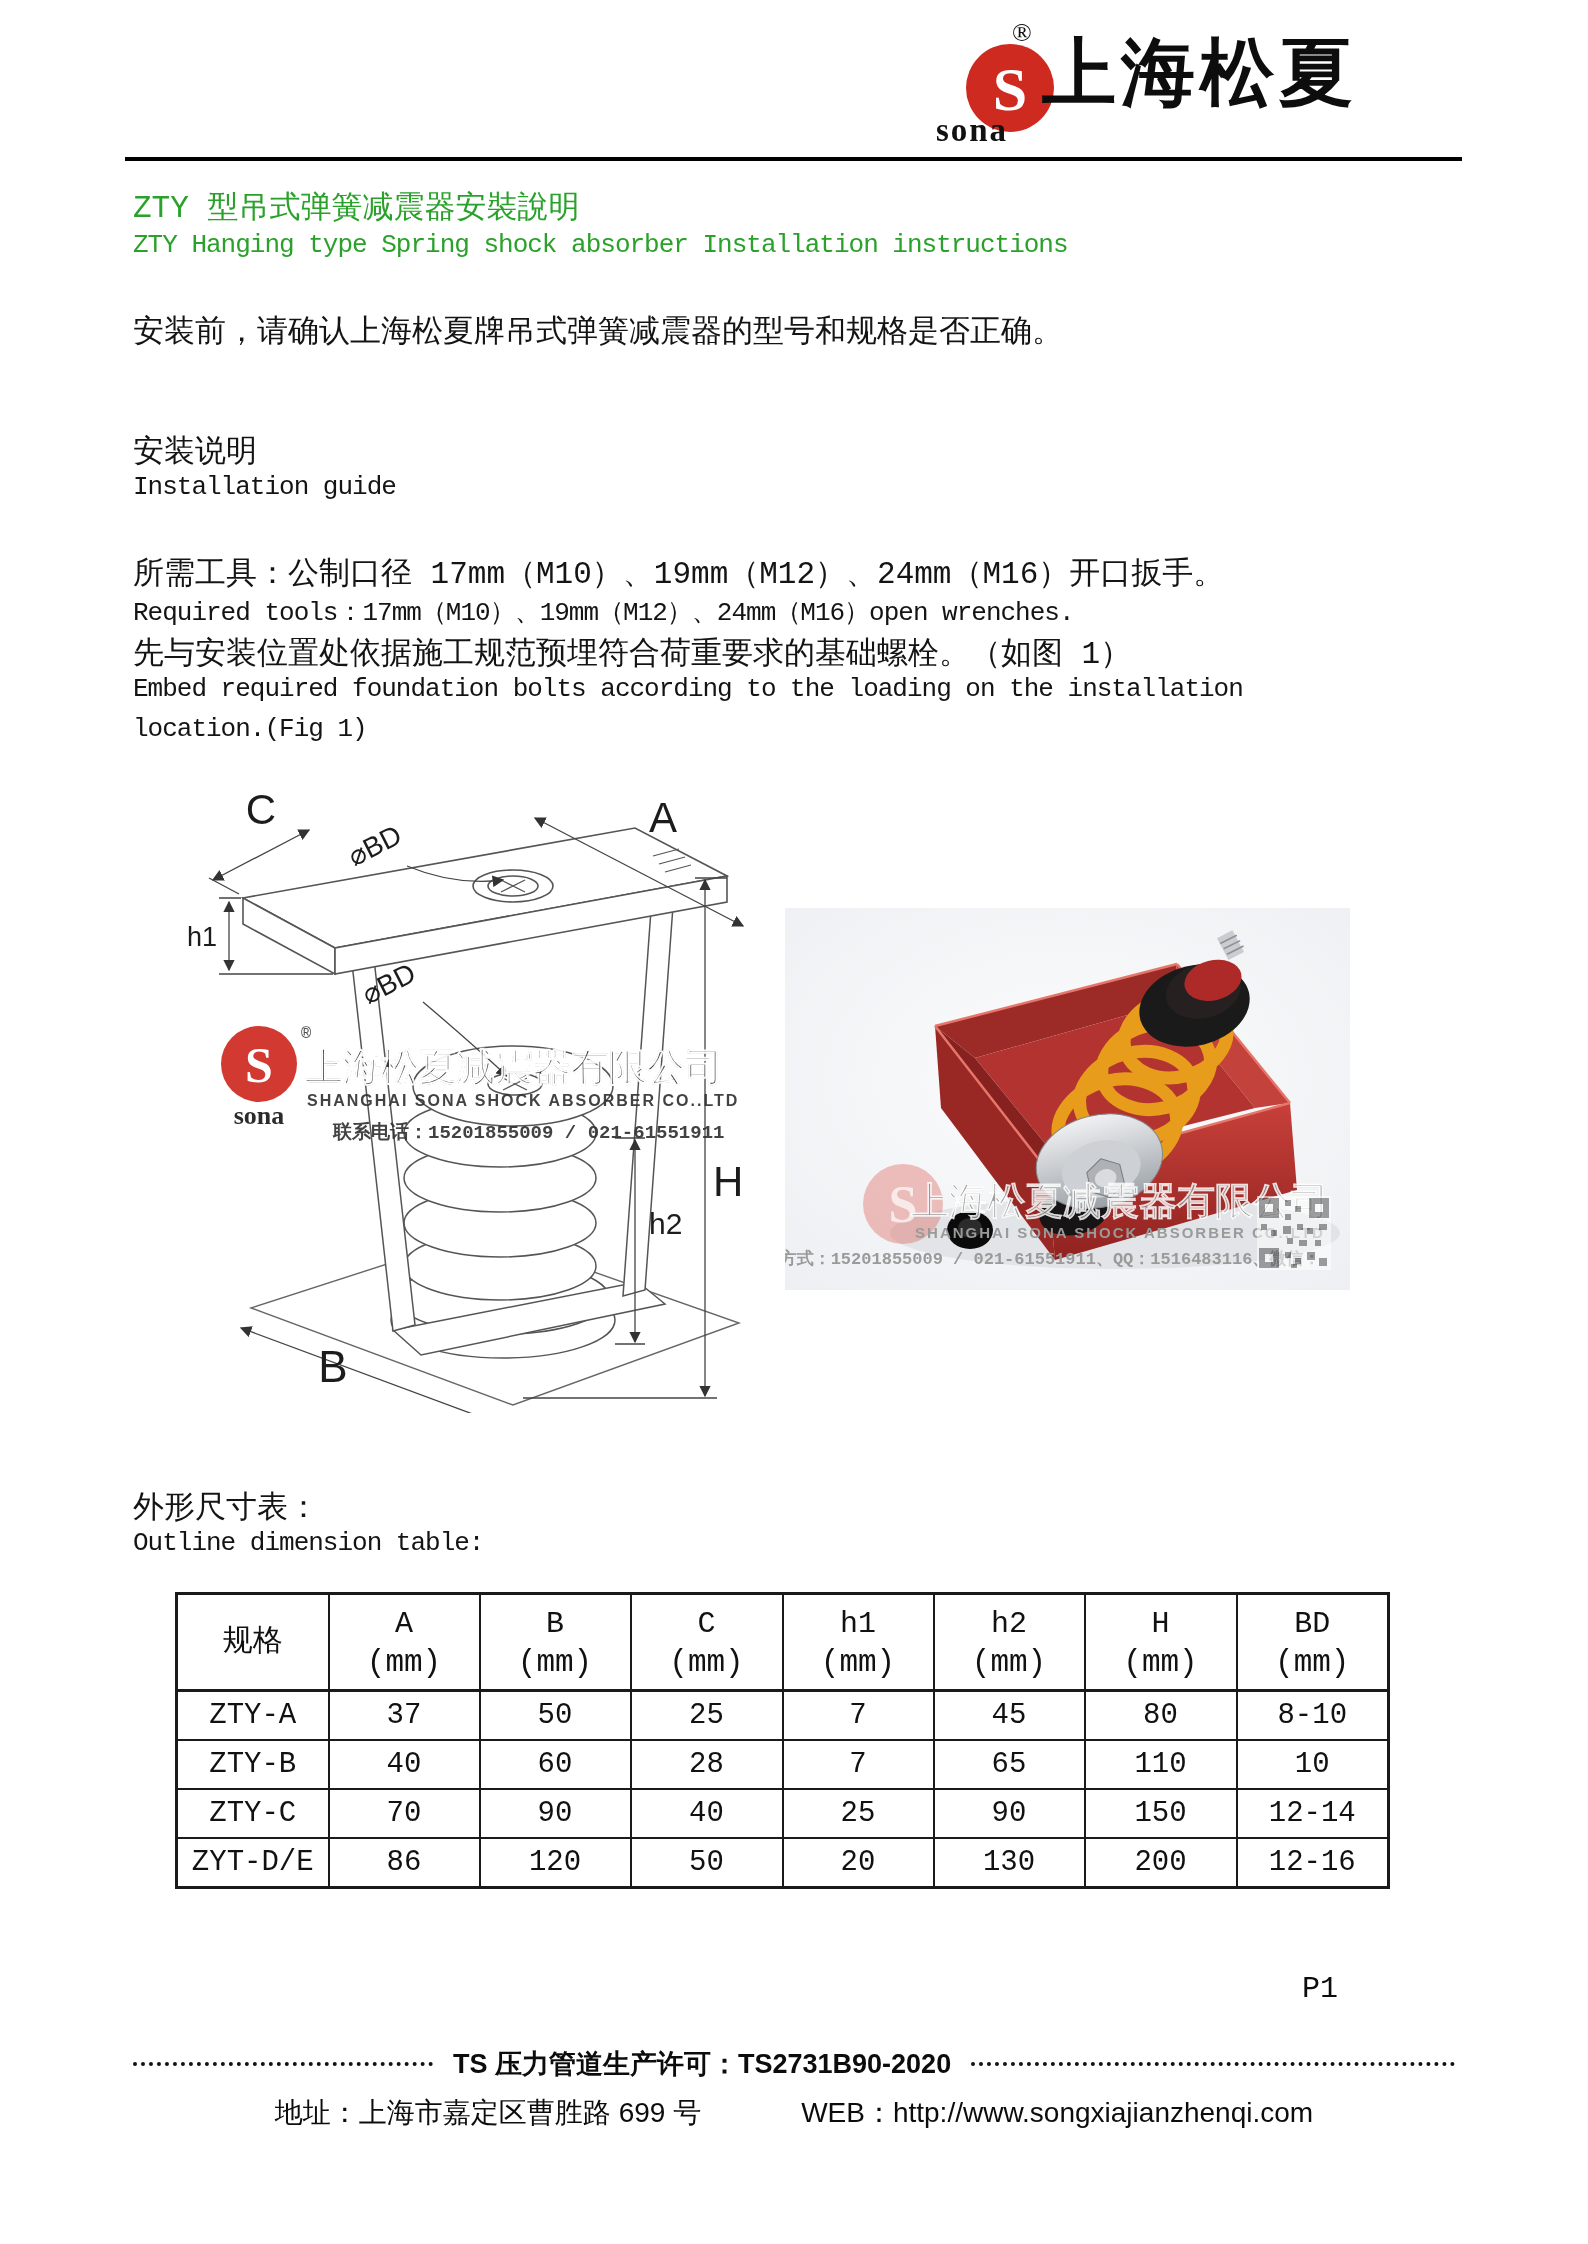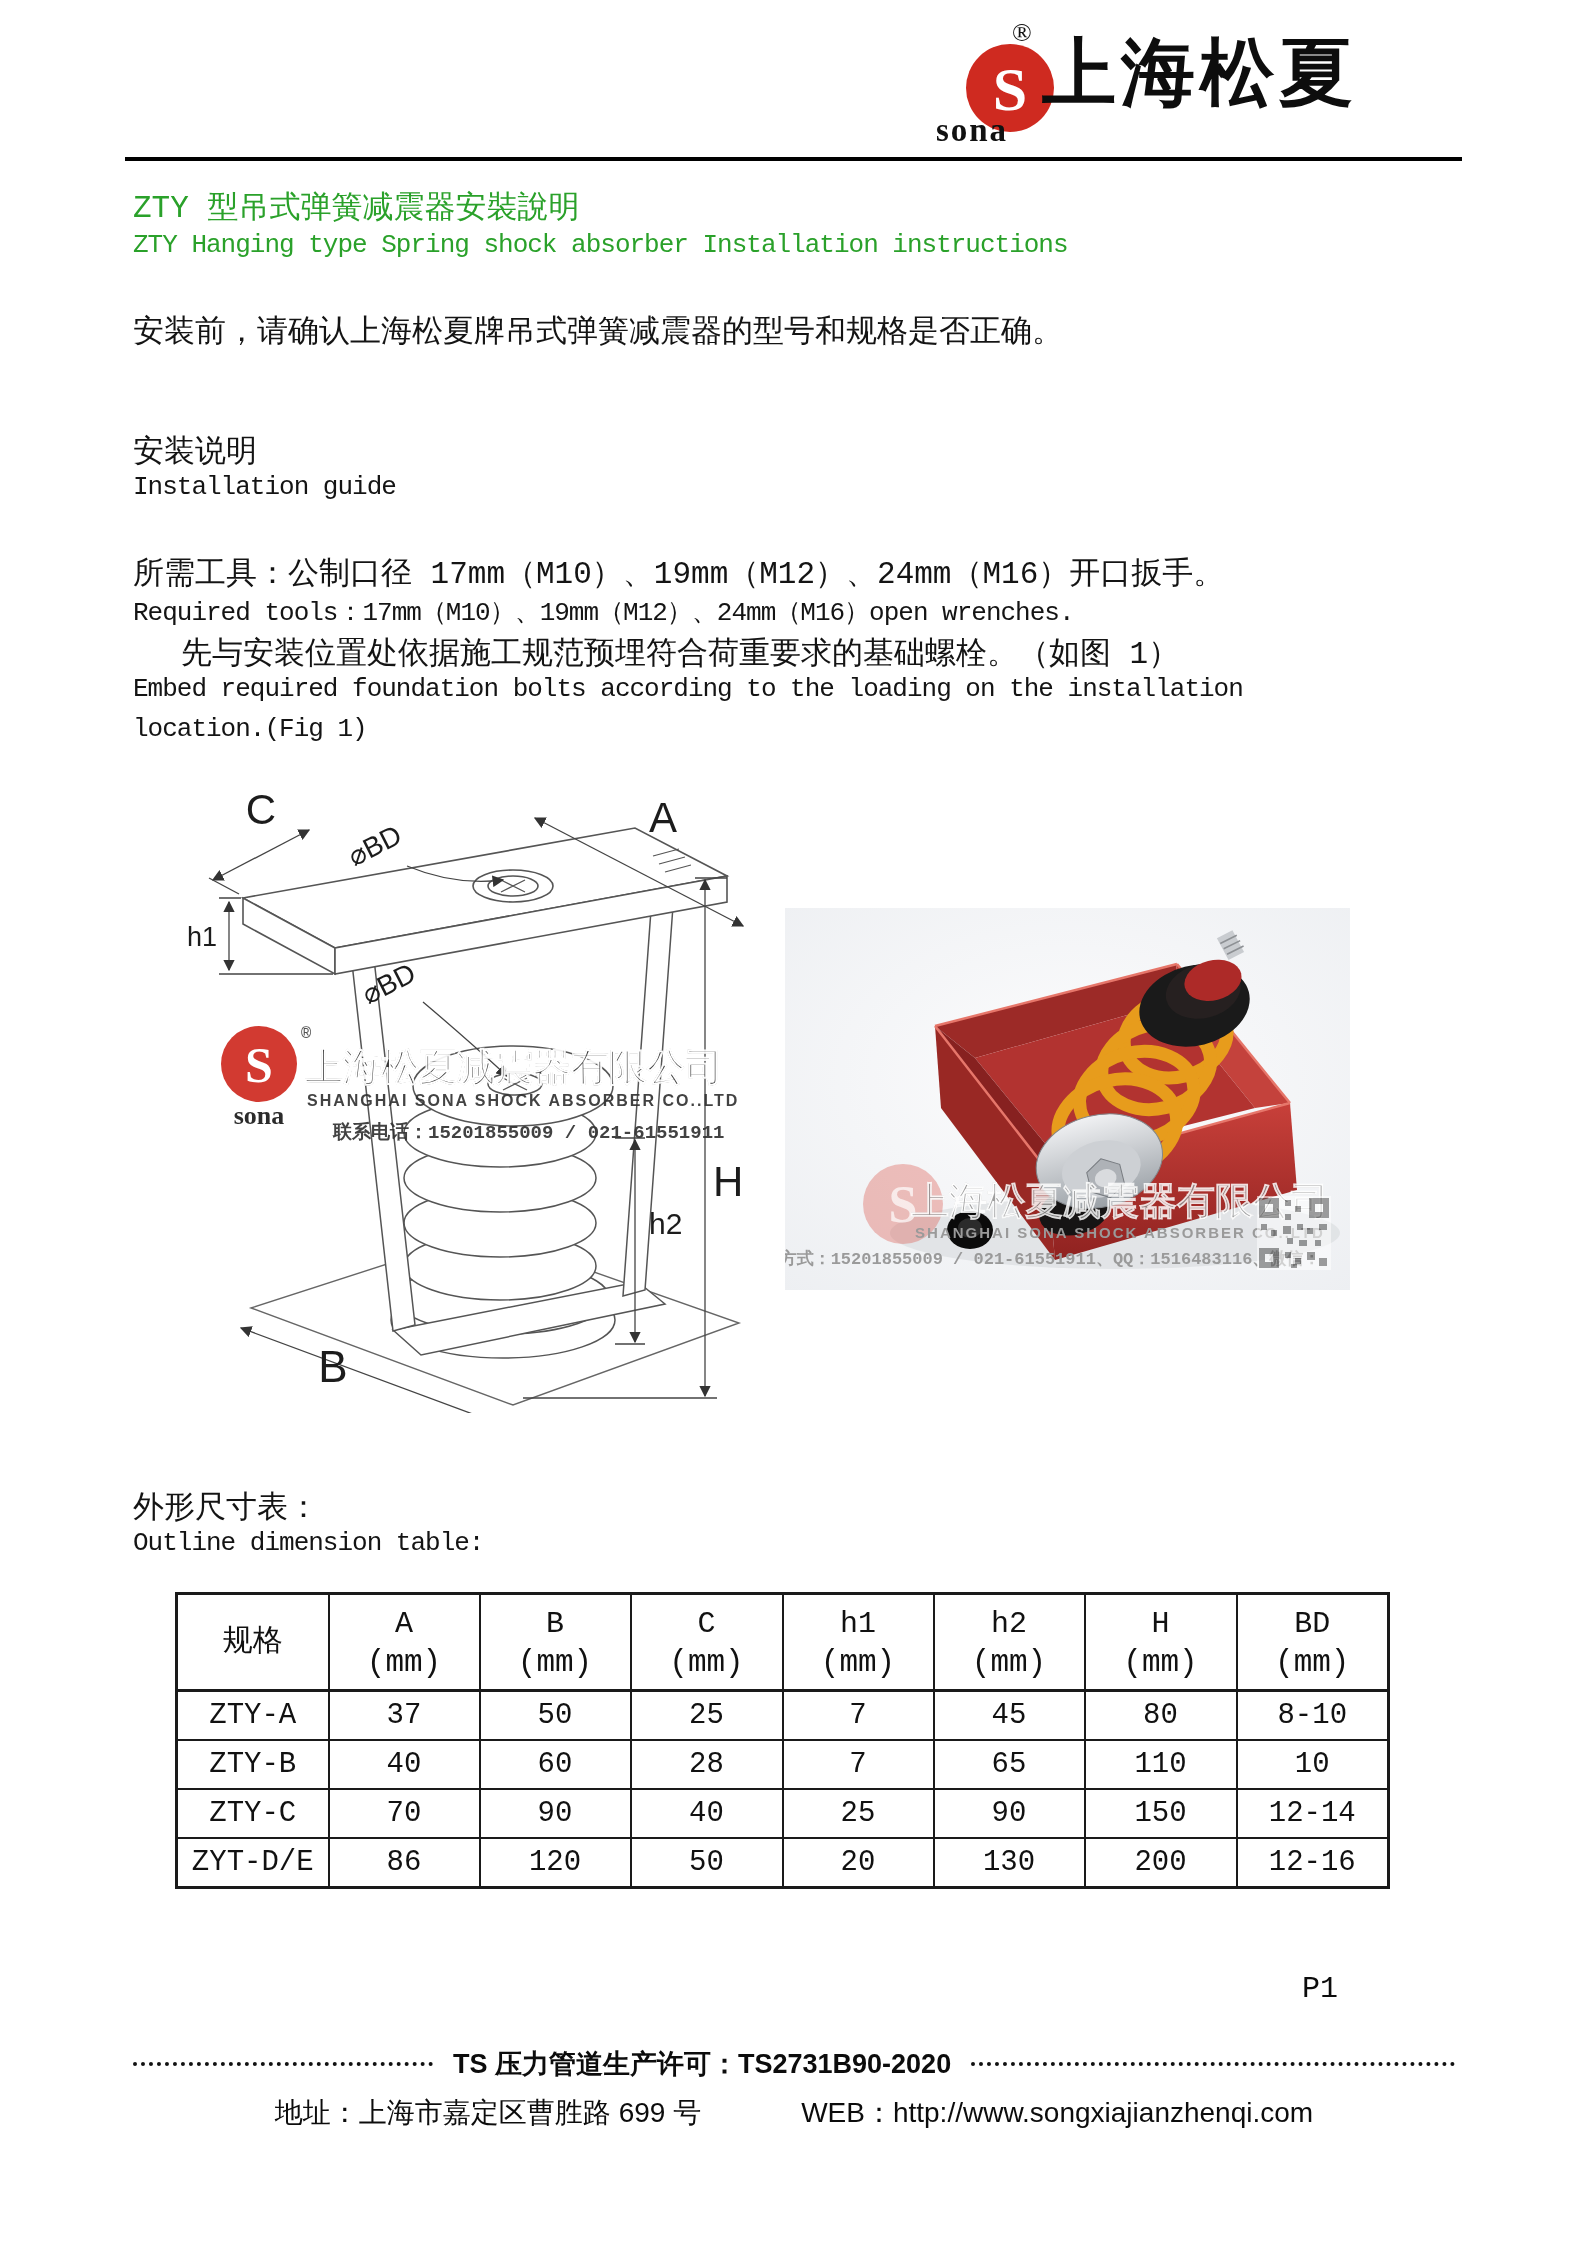--- a/index.html
+++ b/index.html
@@ -72,21 +72,21 @@
   <div class="line zh green" style="top:186px;">ZTY 型吊式弹簧减震器安裝說明</div>
   <div class="line en green" style="top:230px;">ZTY Hanging type Spring shock absorber Installation instructions</div>
 
   <div class="line zh" style="top:310px;">安装前，请确认上海松夏牌吊式弹簧减震器的型号和规格是否正确。</div>
 
   <div class="line zh" style="top:430px;">安装说明</div>
   <div class="line en" style="top:472px;">Installation guide</div>
 
   <div class="line zh" style="top:552px;">所需工具：公制口径 17mm（M10）、19mm（M12）、24mm（M16）开口扳手。</div>
   <div class="line en" style="top:594px;">Required tools：17mm（M10）、19mm（M12）、24mm（M16）open wrenches.</div>
-  <div class="line zh" style="top:632px;margin-left:48px;">先与安装位置处依据施工规范预埋符合荷重要求的基础螺栓。（如图 1）</div>
+  <div class="line zh" style="top:632px;">先与安装位置处依据施工规范预埋符合荷重要求的基础螺栓。（如图 1）</div>
   <div class="line en" style="top:674px;">Embed required foundation bolts according to the loading on the installation</div>
   <div class="line en" style="top:714px;">location.(Fig 1)</div>
 
   <div class="fig-drawing">
     <svg width="562" height="625" viewBox="0 0 562 625">
       <defs>
         <marker id="arw" markerWidth="9" markerHeight="9" refX="8" refY="4.5" orient="auto-start-reverse" viewBox="0 0 9 9">
           <path d="M0,0 L9,4.5 L0,9 Z" fill="#333"></path>
         </marker>
       </defs>

